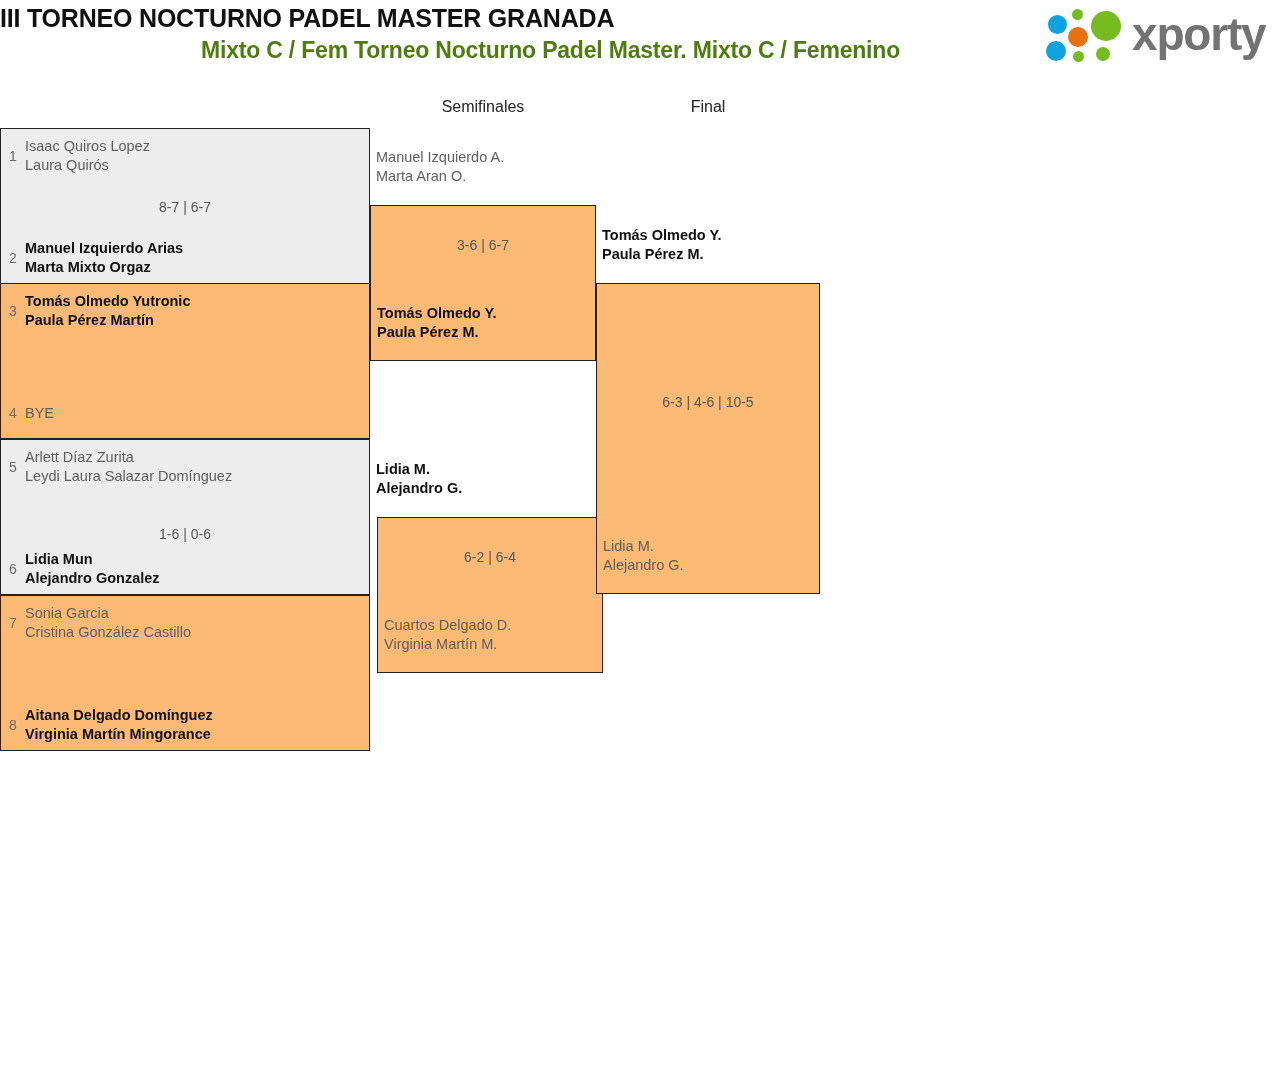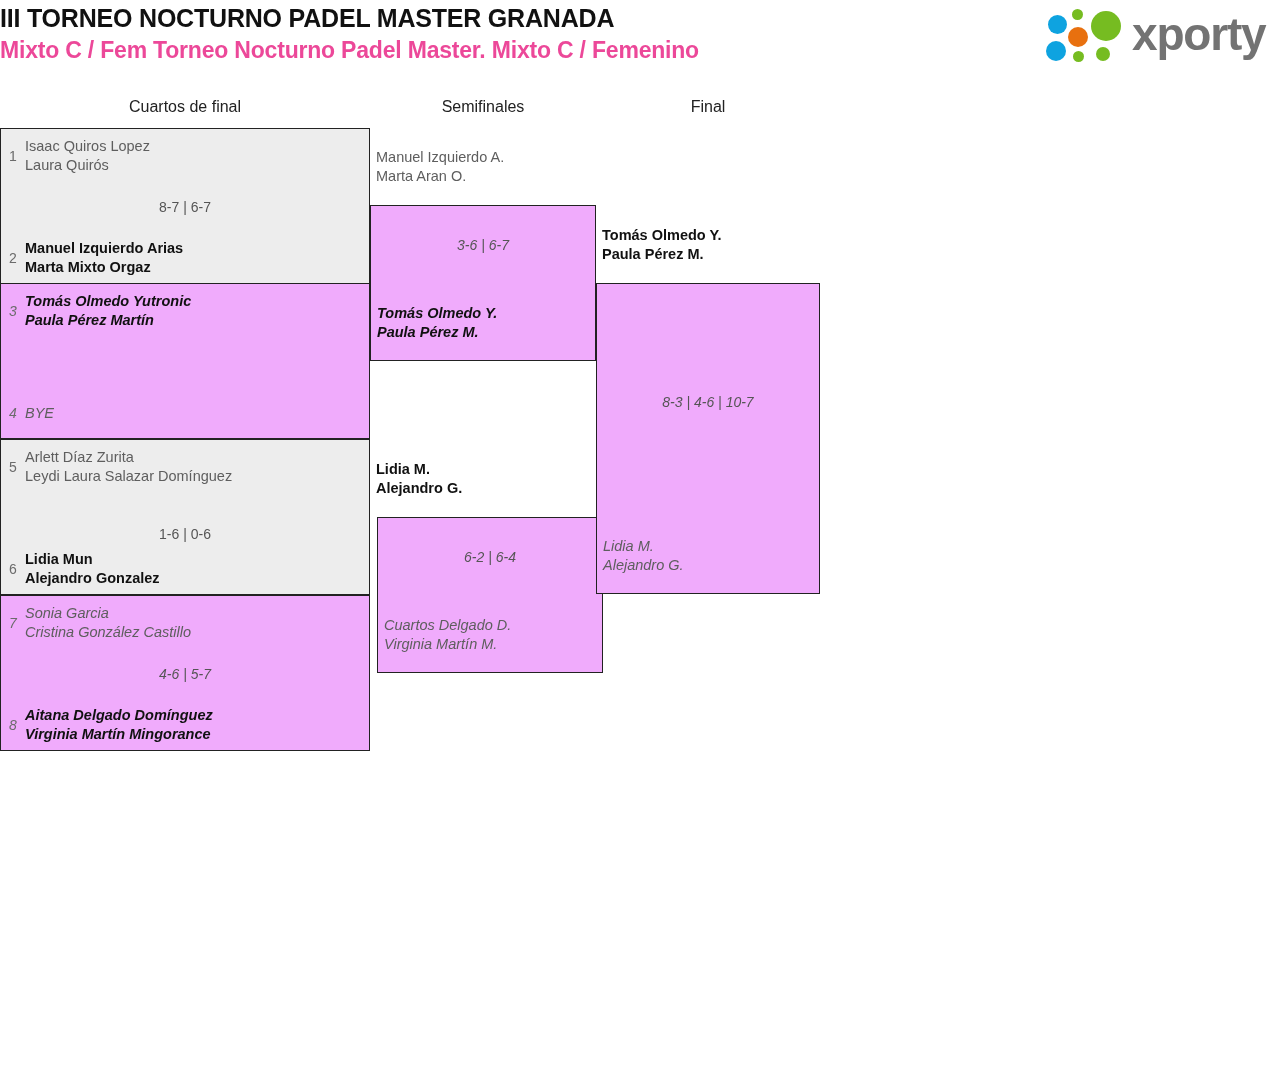--- a/index.html
+++ b/index.html
@@ -13,42 +13,42 @@
   #root { position: relative; width: 1280px; height: 1081px; }
 
   
   .title-block { position: absolute; left: 0; top: 2px; width: 900px; }
   .title-line1 {
     font-size: 25px; font-weight: bold; line-height: 32px;
     letter-spacing: -0.2px; color: #111111; white-space: nowrap;
   }
   .title-line2 {
     font-size: 23px; font-weight: bold; line-height: 32px;
-    letter-spacing: -0.2px; color: #ec4899; white-space: nowrap;
+    letter-spacing: -0.2px; color: #4d7c0f; white-space: nowrap; text-align: right;
   }
 
   .logo { position: absolute; left: 1046px; top: 5px; width: 228px; height: 58px; }
   .logo-dots { position: absolute; left: 0; top: 4px; width: 92px; height: 52px; }
   .dot { position: absolute; border-radius: 50%; }
   .logo-word {
     position: absolute; left: 86px; top: 2px;
     font-size: 46px; font-weight: bold; letter-spacing: -1.2px;
     color: #737373; line-height: 54px;
   }
 
   
   .round-head {
     position: absolute; text-align: center;
     font-size: 16px; color: #222222; line-height: 20px;
   }
 
   
   .mbox { position: absolute; border: 1px solid #222222; }
   .mbox.shaded { background: #ededed; }
-  .mbox.plain { background: #f0abfc; font-style: italic; }
+  .mbox.plain { background: #fdba74; }
 
   .score {
     position: absolute; left: 0; right: 0;
     text-align: center; font-size: 14px; color: #555555; line-height: 18px;
   }
 
   
   .slot { position: absolute; display: flex; align-items: center; }
   .seed {
     width: 24px; flex: none; text-align: center;
@@ -82,21 +82,20 @@
       <span class="dot" style="left:26px; top:0px;  width:11px; height:11px; background:#76bc21;"></span>
       <span class="dot" style="left:22px; top:18px; width:20px; height:20px; background:#e8700f;"></span>
       <span class="dot" style="left:0px;  top:32px; width:20px; height:20px; background:#0ea3e0;"></span>
       <span class="dot" style="left:27px; top:42px; width:11px; height:11px; background:#76bc21;"></span>
       <span class="dot" style="left:45px; top:2px;  width:30px; height:30px; background:#76bc21;"></span>
       <span class="dot" style="left:50px; top:38px; width:14px; height:14px; background:#76bc21;"></span>
     </div>
     <div class="logo-word">xporty</div>
   </div>
 
-  <div class="round-head" style="left:0px;   top:97px; width:370px;">Cuartos de final</div>
   <div class="round-head" style="left:370px; top:97px; width:226px;">Semifinales</div>
   <div class="round-head" style="left:596px; top:97px; width:224px;">Final</div>
 
   <div class="mbox shaded" style="left:0px; top:128px; width:370px; height:156px;">
     <div class="slot loser" style="left:0px; top:8px;">
       <span class="seed">1</span>
       <span class="names">
         <span class="n">Isaac Quiros Lopez</span>
         <span class="n">Laura Quirós</span>
       </span>
@@ -147,21 +146,20 @@
   </div>
 
   <div class="mbox plain" style="left:0px; top:595px; width:370px; height:156px;">
     <div class="slot loser" style="left:0px; top:8px;">
       <span class="seed">7</span>
       <span class="names">
         <span class="n">Sonia Garcia</span>
         <span class="n">Cristina González Castillo</span>
       </span>
     </div>
-    <div class="score" style="top:69px;">4-6 | 5-7</div>
     <div class="slot winner" style="left:0px; top:110px;">
       <span class="seed">8</span>
       <span class="names">
         <span class="n">Aitana Delgado Domínguez</span>
         <span class="n">Virginia Martín Mingorance</span>
       </span>
     </div>
   </div>
 
   <div class="adv loser" style="left:376px; top:148px;">
@@ -189,20 +187,20 @@
       <span class="n">Virginia Martín M.</span>
     </div>
   </div>
 
   <div class="adv winner" style="left:602px; top:226px;">
     <span class="n">Tomás Olmedo Y.</span>
     <span class="n">Paula Pérez M.</span>
   </div>
 
   <div class="mbox plain" style="left:596px; top:283px; width:224px; height:311px;">
-    <div class="score" style="top:109px;">8-3 | 4-6 | 10-7</div>
+    <div class="score" style="top:109px;">6-3 | 4-6 | 10-5</div>
     <div class="adv loser" style="left:6px; top:253px;">
       <span class="n">Lidia M.</span>
       <span class="n">Alejandro G.</span>
     </div>
   </div>
 
 </div>
 
 </body></html>

